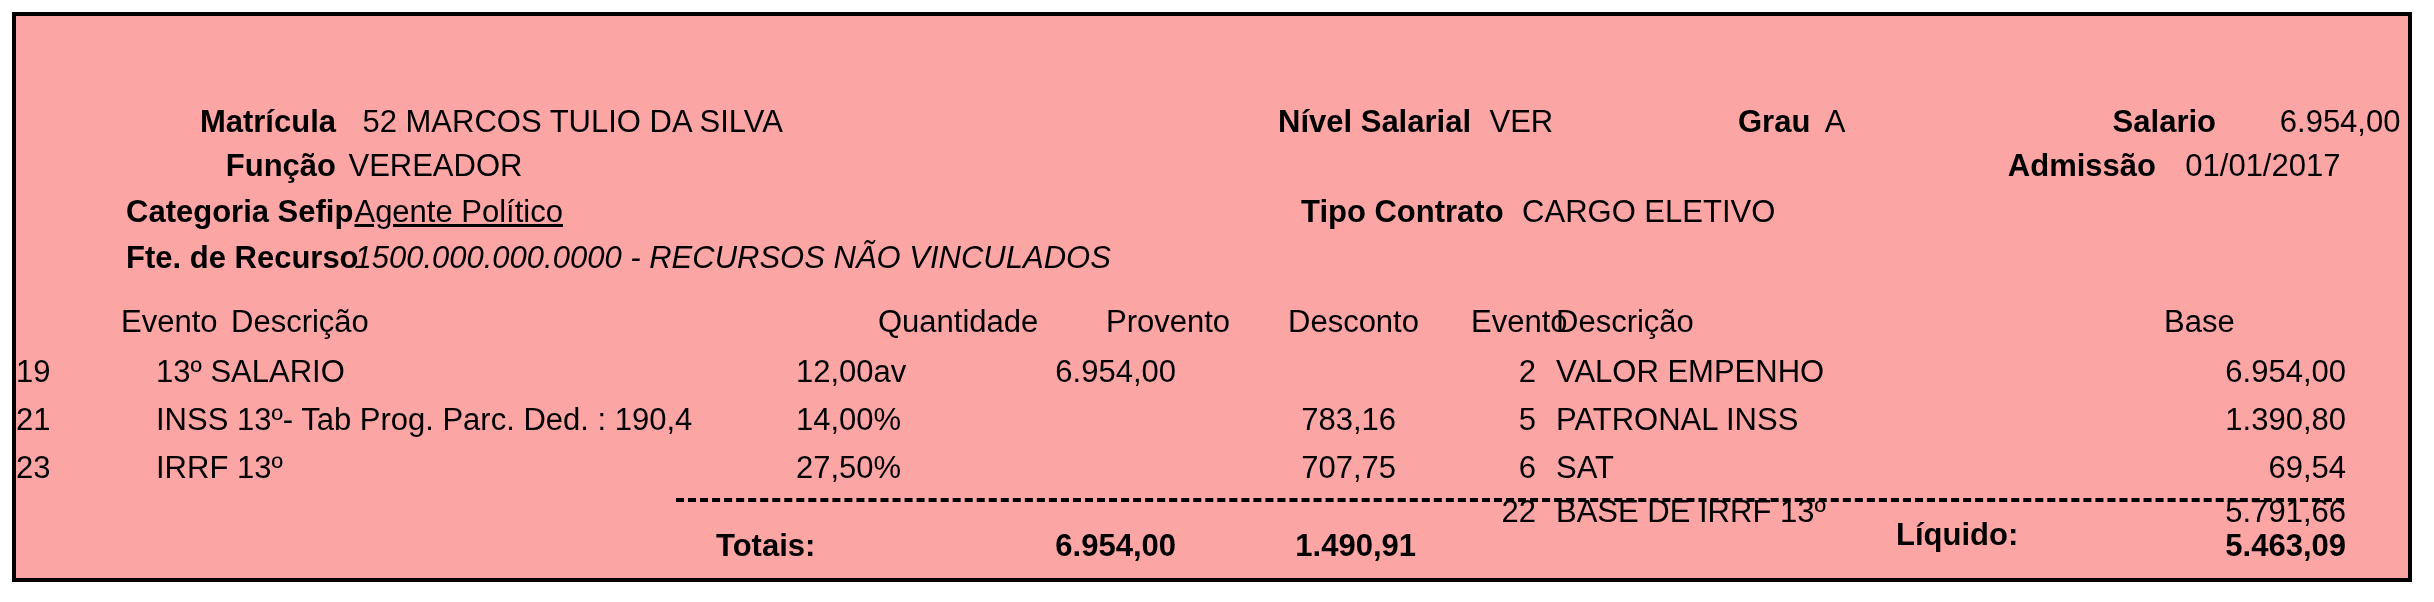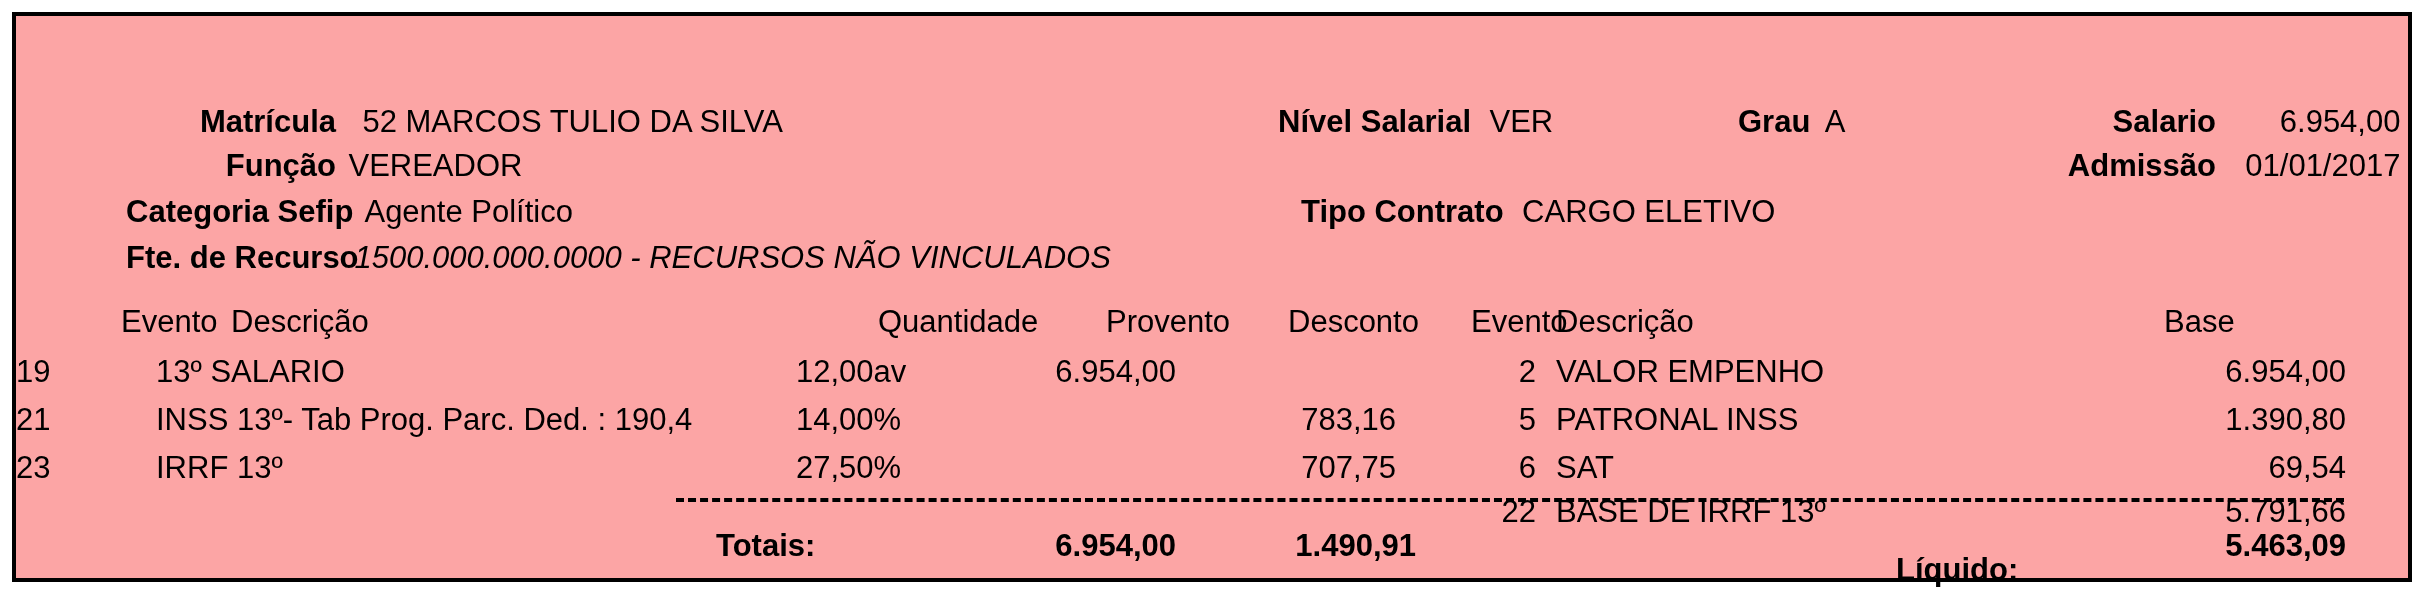--- a/index.html
+++ b/index.html
@@ -55,21 +55,21 @@
   }
 
   
   #hdr-nivel     { left: 1262px; top: 88px; }
   #hdr-grau      { left: 1722px; top: 88px; }
   #hdr-tipo      { left: 1285px; top: 178px; }
   #hdr-subele    { left: 1285px; top: 224px; }
 
   
   #hdr-salario   { left: 1990px; top: 88px; }
-  #hdr-admissao  { left: 1950px; top: 132px; }
+  #hdr-admissao  { left: 1890px; top: 132px; }
   .hdr-r-lbl { display:inline-block; width: 210px; text-align: right; }
   .hdr-r-val { display:inline-block; width: 180px; text-align: right; }
 
   
   .colhead {
     position: absolute;
     font-size: 31px;
     font-weight: normal;
     white-space: nowrap;
   }
@@ -105,42 +105,42 @@
 
   .tot-label {
     position: absolute;
     font-weight: bold;
     font-size: 31px;
     margin-top: 20px;
   }
   #tot-totais { left: 700px; top: 492px; }
   #tot-prov   { left: 940px; top: 492px; width: 220px; text-align: right; font-weight: bold; }
   #tot-desc   { left: 1160px; top: 492px; width: 240px; text-align: right; font-weight: bold; }
-  #tot-liq-lbl{ left: 1880px; top: 516px; }
+  #tot-liq-lbl{ left: 1880px; top: 481px; }
   #tot-liq-val{ left: 1960px; top: 492px; width: 370px; text-align: right; font-weight: bold; }
 </style>
 </head>
 <body>
 
 <div class="payslip">
   <div class="inner">
 
     <div class="row" id="hdr-matricula">
       <span class="lbl lbl-right-box" style="width:210px;">Matrícula</span>
       <span class="val" style="margin-left:22px;">52 MARCOS TULIO DA SILVA</span>
     </div>
 
     <div class="row" id="hdr-funcao">
       <span class="lbl lbl-right-box" style="width:210px;">Função</span>
       <span class="val" style="margin-left:8px;">VEREADOR</span>
     </div>
 
     <div class="row" id="hdr-categoria">
       <span class="lbl lbl-right-box" style="width:210px;">Categoria Sefip</span>
-      <span class="val" style="margin-left:24px;">Agente Político</span>
+      <span class="val" style="margin-left:14px;text-decoration:underline;">Agente Político</span>
     </div>
 
     <div class="row" id="hdr-fte">
       <span class="lbl lbl-right-box" style="width:210px;">Fte. de Recurso</span>
       <span class="val" style="margin-left:14px;font-style:italic;">1500.000.000.0000 - RECURSOS NÃO VINCULADOS</span>
     </div>
 
     <div class="row" id="hdr-nivel">
       <span class="lbl">Nível Salarial</span>
       <span class="val" style="margin-left:14px;">VER</span>

